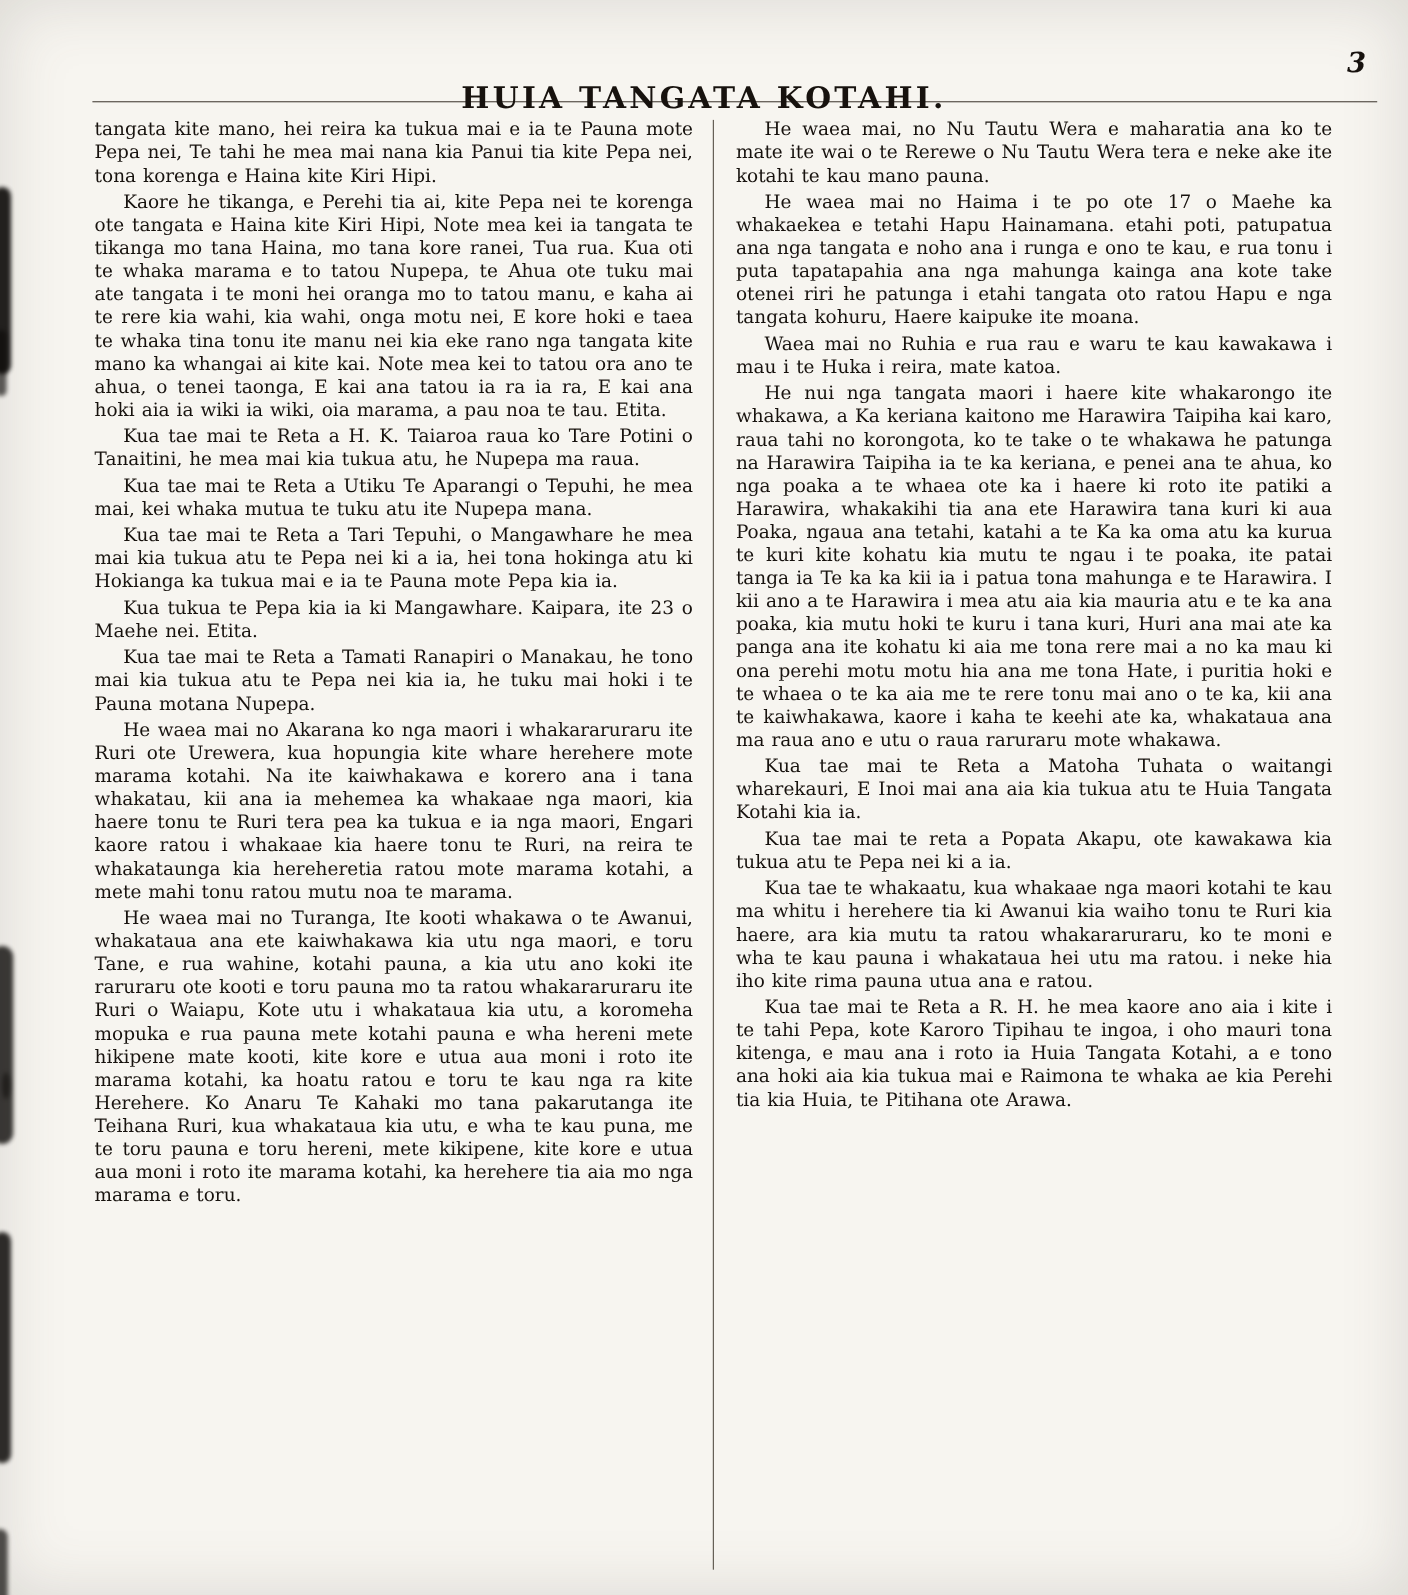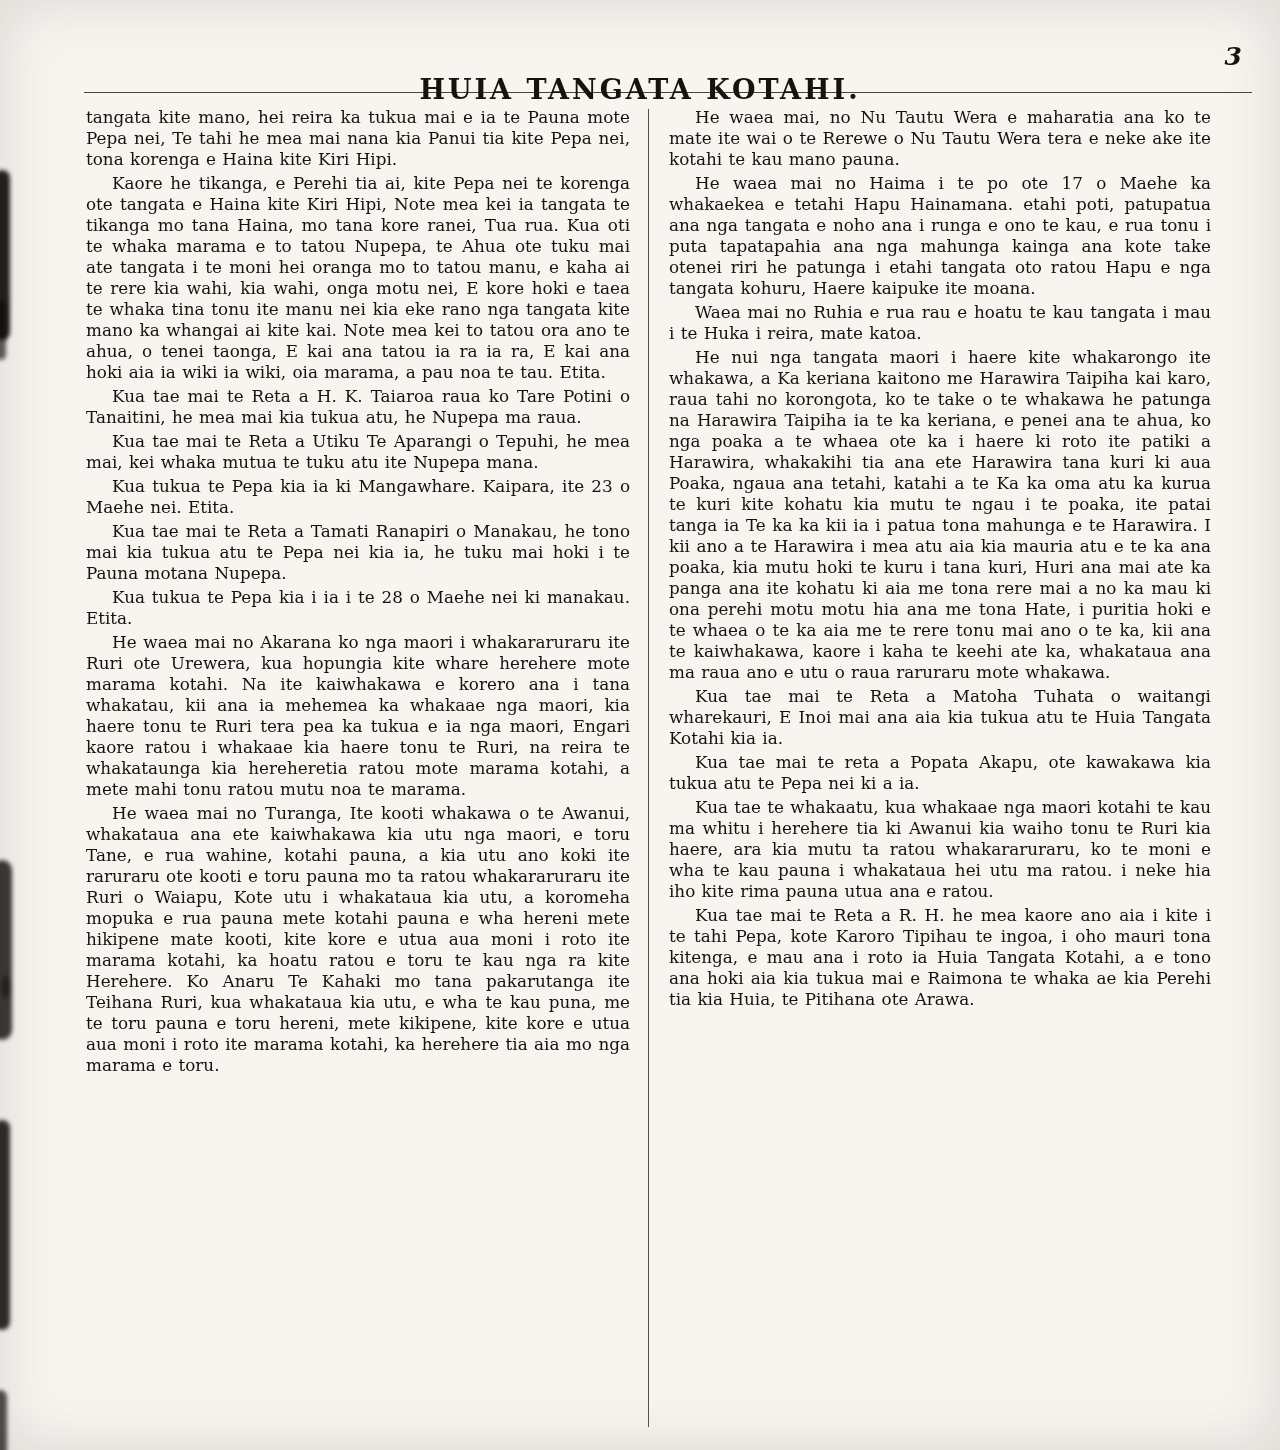--- a/index.html
+++ b/index.html
@@ -102,31 +102,31 @@
   </header>
 
   <div class="rule"></div>
 
   <main class="columns">
     <section class="col left">
         <p class="para noindent">tangata kite mano, hei reira ka tukua mai e ia te Pauna mote Pepa nei,  Te tahi he mea mai nana kia Panui tia kite Pepa nei, tona korenga e Haina kite Kiri Hipi.</p>
         <p class="para">Kaore he tikanga, e Perehi tia ai, kite Pepa nei te korenga ote tangata e Haina kite Kiri Hipi, Note mea kei ia tangata te tikanga mo tana Haina, mo tana kore ranei, Tua rua.  Kua oti te whaka marama e to tatou Nupepa, te Ahua ote tuku mai ate tangata i te moni hei oranga mo to tatou manu, e kaha ai te rere kia wahi, kia wahi, onga motu nei, E kore hoki e taea te whaka tina tonu ite manu nei kia eke rano nga tangata kite mano ka whangai ai kite kai.  Note mea kei to tatou ora ano te ahua, o tenei taonga, E kai ana tatou ia ra ia ra, E kai ana hoki aia ia wiki ia wiki, oia marama, a pau noa te tau.  Etita.</p>
         <p class="para">Kua tae mai te Reta a H. K.  Taiaroa raua ko Tare Potini o Tanaitini, he mea mai kia tukua atu,  he Nupepa ma raua.</p>
         <p class="para">Kua tae mai te Reta a Utiku Te Aparangi o Tepuhi, he mea mai, kei whaka mutua te tuku atu ite Nupepa mana.</p>
+        <p class="para">Kua tae mai te Reta a Tari Tepuhi, o  Mangawhare he mea mai kia tukua atu te Pepa nei ki a ia, hei tona hokinga atu ki Hokianga ka tukua mai e ia te Pauna mote Pepa kia ia.</p>
         <p class="para">Kua tukua te Pepa kia ia ki Mangawhare. Kaipara, ite 23 o Maehe nei.  Etita.</p>
         <p class="para">Kua tae mai te Reta a Tamati Ranapiri o Manakau, he tono mai kia tukua atu te Pepa nei kia ia, he tuku mai hoki i te Pauna motana Nupepa.</p>
-        <p class="para">Kua tukua te Pepa kia i ia  i te 28 o Maehe nei ki manakau.  Etita.</p>
         <p class="para">He waea mai no Akarana ko nga maori i whakararuraru ite Ruri ote Urewera, kua hopungia kite whare herehere mote marama kotahi.  Na ite kaiwhakawa e korero ana i tana whakatau, kii ana ia mehemea ka whakaae nga maori, kia haere tonu te Ruri tera pea ka tukua e ia nga maori, Engari kaore ratou i whakaae kia haere tonu te Ruri, na reira te whakataunga kia hereheretia ratou mote marama kotahi, a mete mahi tonu ratou mutu noa te marama.</p>
         <p class="para">He waea mai no Turanga, Ite kooti whakawa o te Awanui, whakataua ana ete kaiwhakawa kia utu nga maori, e toru Tane, e rua wahine, kotahi pauna, a kia utu ano koki ite raruraru ote kooti e toru pauna mo ta ratou whakararuraru ite Ruri o Waiapu,  Kote utu i whakataua kia utu, a koromeha mopuka e rua pauna mete kotahi pauna e wha hereni mete hikipene mate kooti, kite kore e utua aua moni i roto ite marama kotahi, ka hoatu ratou e toru te kau nga ra kite Herehere.  Ko Anaru Te Kahaki mo tana pakarutanga ite Teihana Ruri, kua whakataua kia utu, e wha te kau puna, me te toru pauna e toru hereni, mete kikipene, kite kore e utua aua moni i roto ite marama kotahi, ka herehere tia aia mo nga marama e toru.</p>
       </section>
     <div class="divider"></div>
     <section class="col right">
         <p class="para">He waea mai, no Nu Tautu Wera e maharatia ana ko te mate ite wai o te Rerewe o Nu Tautu Wera tera e neke ake ite kotahi te kau mano pauna.</p>
         <p class="para">He waea mai no Haima i te po ote 17 o Maehe ka whakaekea e tetahi Hapu Hainamana. etahi poti, patupatua ana nga tangata e noho ana i runga e ono te kau, e rua tonu i puta tapatapahia ana nga mahunga kainga ana kote take otenei riri he patunga i etahi tangata oto ratou Hapu e nga tangata kohuru,  Haere kaipuke ite moana.</p>
-        <p class="para">Waea mai no Ruhia e rua rau e hoatu te kau tangata i mau i te Huka i reira, mate katoa.</p>
+        <p class="para">Waea mai no Ruhia e rua rau e waru te kau kawakawa i mau i te Huka i reira, mate katoa.</p>
         <p class="para">He nui nga tangata maori i haere kite whakarongo ite whakawa, a Ka keriana kaitono me Harawira Taipiha kai karo, raua tahi no korongota, ko te take o te whakawa he patunga na Harawira Taipiha ia te ka keriana, e penei ana te ahua, ko nga poaka a te whaea ote ka i haere ki roto ite patiki a Harawira, whakakihi tia ana ete Harawira tana kuri ki aua Poaka, ngaua ana tetahi, katahi a te Ka ka oma atu ka kurua te kuri kite kohatu kia mutu te ngau i te poaka, ite patai tanga ia Te ka ka kii ia i patua tona mahunga e te Harawira.  I kii ano a te Harawira i mea atu aia kia mauria atu e te ka ana poaka, kia mutu hoki te kuru i tana kuri, Huri ana mai ate ka panga ana ite kohatu ki aia me tona rere mai a no ka mau ki ona perehi motu motu hia ana me tona Hate, i puritia hoki e te whaea o te ka aia me te rere tonu mai ano o te ka, kii ana te kaiwhakawa, kaore i kaha te keehi ate ka, whakataua ana ma raua ano e utu o raua raruraru mote whakawa.</p>
         <p class="para">Kua tae mai te Reta a Matoha Tuhata o waitangi wharekauri, E Inoi mai ana aia kia tukua atu te Huia Tangata Kotahi kia ia.</p>
         <p class="para">Kua tae mai te reta a Popata Akapu, ote kawakawa kia tukua atu te Pepa nei ki a ia.</p>
         <p class="para">Kua tae te whakaatu, kua whakaae nga maori kotahi te kau ma whitu i herehere tia ki Awanui kia waiho tonu te Ruri kia haere, ara kia mutu ta ratou whakararuraru, ko te moni e wha te kau pauna i whakataua hei utu ma ratou. i neke hia iho kite rima pauna utua ana e ratou.</p>
         <p class="para">Kua tae mai te Reta a R. H. he mea kaore ano aia i kite i te tahi Pepa, kote Karoro Tipihau te ingoa, i oho mauri tona kitenga, e mau ana i roto ia Huia Tangata Kotahi, a e tono ana hoki aia kia tukua mai e Raimona te whaka ae kia Perehi tia kia Huia, te Pitihana ote Arawa.</p>
       </section>
   </main>
 
 </div>
 

